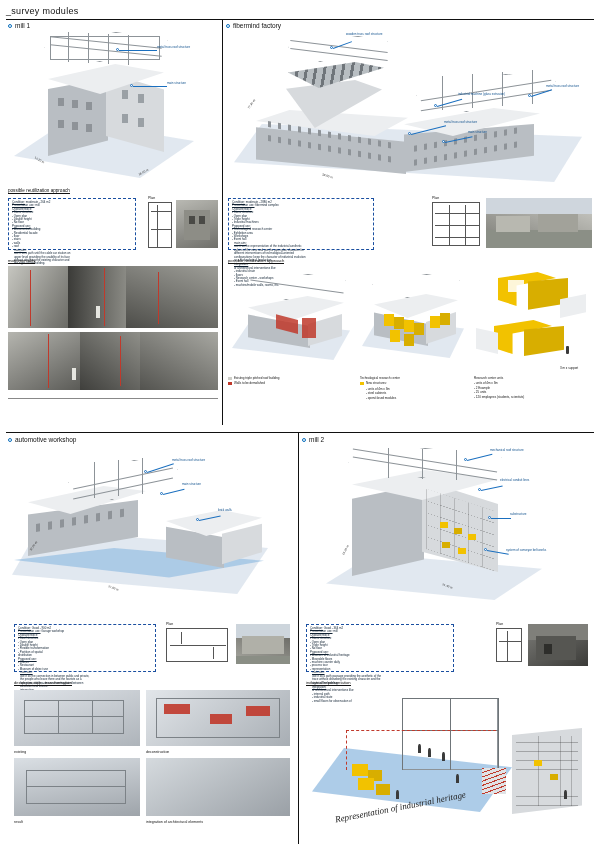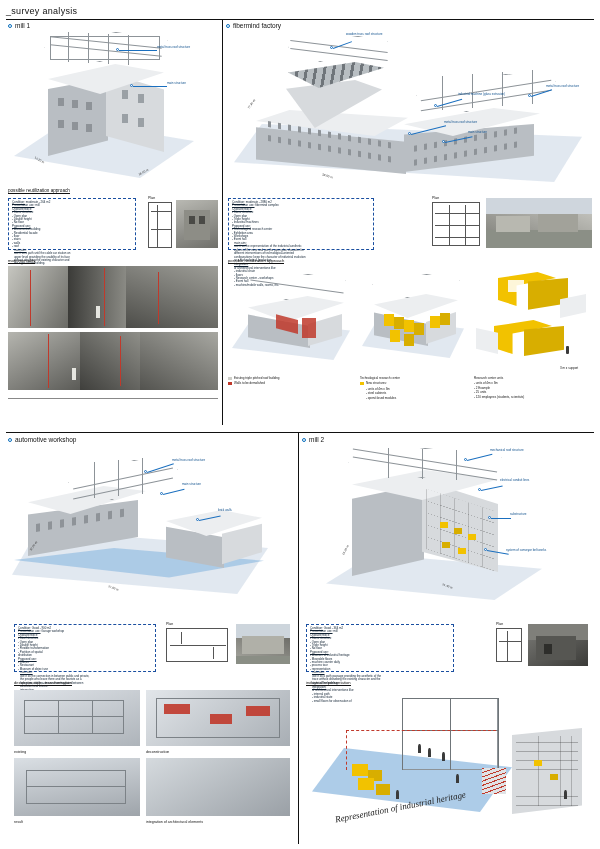--- a/index.html
+++ b/index.html
@@ -106,21 +106,21 @@
   .rdashv { position:absolute; border-left:0.6px dashed #c0392b; }
 
   
   .person { position:absolute; background:#3a3a3a; border-radius:40% 40% 0 0; }
 </style>
 </head>
 <body>
 
 <div class="page">
 
-  <div class="doc-title">_survey analysis</div>
+  <div class="doc-title">_survey modules</div>
 
   <div class="hrule" style="left:6px; top:19px; width:588px;"></div>
 
   <div class="vrule" style="left:222px; top:19px; height:406px;"></div>
 
   <div class="hrule" style="left:6px; top:432px; width:588px;"></div>
 
   <div class="vrule" style="left:298px; top:432px; height:412px;"></div>
 
   <div class="sec-head" style="left:8px; top:22px;">

